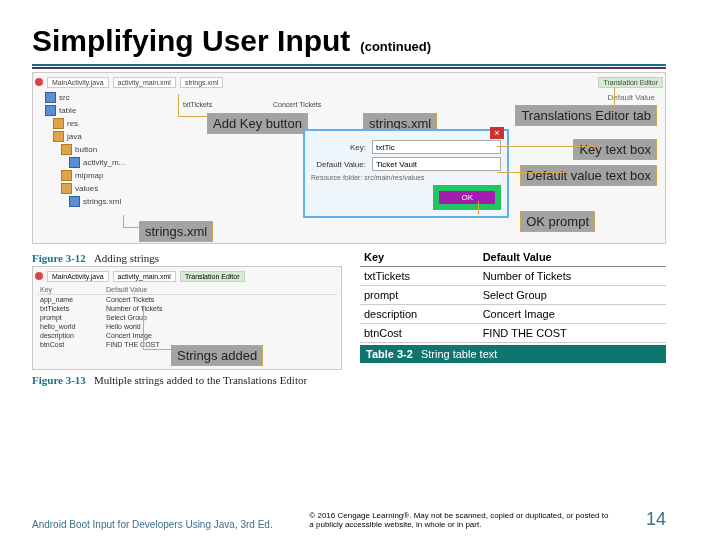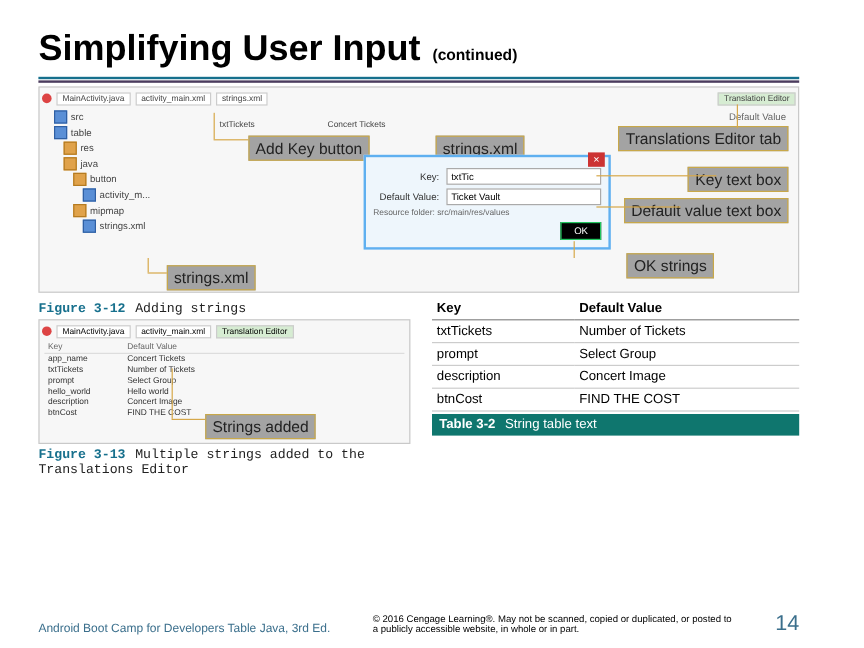--- a/index.html
+++ b/index.html
@@ -19,22 +19,22 @@
 .tabs-strip{position:absolute;left:2px;top:2px;right:2px;height:14px;display:flex;gap:4px;align-items:center}
 .tab-dot{width:8px;height:8px;border-radius:50%;background:#d44}
 .tab{font-size:7px;padding:1px 4px;border:1px solid #ccc;background:#fff}
 .tab.green{background:#d6ecd2}
 .right-label{position:absolute;border:1px solid #c8a84a;background:#a3a3a3;padding:2px 5px;font-size:13px;color:#222;white-space:nowrap}
 .conn{position:absolute;background:#d6a84a}
 .inner-box{position:absolute;border:2px solid #5fb0f0;background:#eef6fc;padding:6px;font-size:8px;color:#333}
 .inner-row{display:flex;align-items:center;gap:6px;margin:3px 0}
 .inner-row label{width:55px;text-align:right}
 .inner-row input{flex:1;border:1px solid #aaa;height:12px;font-size:8px;padding:0 3px}
-.ok-btn{background:#000000;color:#fff;border:1px solid #22c55e;padding:2px 10px;font-size:8px;float:right;margin-top:4px}
-.fig-label{font-family:Liberation Mono, monospace;font-size:11px;color:#17708d;margin:4px 0 2px 0}
+.ok-btn{background:#a21caf;color:#fff;border:6px solid #22c55e;padding:2px 22px;font-size:8px;float:right;margin-top:4px}
+.fig-label{font-family:Liberation Serif, serif;font-size:11px;color:#17708d;margin:4px 0 2px 0}
 .fig-label .fig{font-weight:bold;color:#17708d}
 .fig-label .desc{color:#222;font-weight:400;margin-left:8px}
 .lower{display:flex;gap:18px;margin-top:2px}
 .lower-left{flex:0 0 310px}
 .panel2{border:1px solid #c9c9c9;background:#f7f7f7;height:102px;font-size:8px;position:relative}
 .panel2 .tabs-strip{position:absolute;left:2px;top:2px;right:2px}
 .p2-grid{position:absolute;left:4px;top:18px;right:4px}
 .p2-head{display:flex;font-size:7px;color:#666;border-bottom:1px solid #ddd}
 .p2-head div{padding:1px 3px}
 .p2-row{display:flex;font-size:7px;color:#333}
@@ -98,20 +98,24 @@
           <span>button</span>
         </div>
       <div style="padding-left:32px">
           <span class="ico blue"></span>
           <span>activity_m...</span>
         </div>
       <div style="padding-left:24px">
           <span class="ico"></span>
           <span>mipmap</span>
         </div>
+      <div style="padding-left:24px">
+          <span class="ico"></span>
+          <span>values</span>
+        </div>
       <div style="padding-left:32px">
           <span class="ico blue"></span>
           <span>strings.xml</span>
         </div>
     </div>
 
     <div style="position:absolute;left:150px;top:28px;font-size:7px;color:#444">txtTickets</div>
     <div style="position:absolute;left:240px;top:28px;font-size:7px;color:#444">Concert Tickets</div>
 
     <div class="right-label" style="left:174px;top:40px">Add Key button</div>
@@ -134,21 +138,21 @@
           <input value="Ticket Vault" style="">
         </div>
       <div style="font-size:7px;color:#666">Resource folder:  src/main/res/values</div>
       <button class="ok-btn">OK</button>
     </div>
 
     <div class="right-label" style="right:8px;top:66px">Key text box</div>
     <div class="conn" style="left:464px;top:73px;width:100px;height:1px"></div>
     <div class="right-label" style="right:8px;top:92px">Default value text box</div>
     <div class="conn" style="left:464px;top:99px;width:70px;height:1px"></div>
-    <div class="right-label" style="right:70px;top:138px">OK strings</div>
+    <div class="right-label" style="right:70px;top:138px">OK prompt</div>
     <div class="conn" style="left:445px;top:128px;width:1px;height:14px"></div>
 
     <div class="right-label" style="left:106px;top:148px">strings.xml</div>
     <div class="conn" style="left:90px;top:142px;width:1px;height:12px"></div>
     <div class="conn" style="left:90px;top:154px;width:16px;height:1px"></div>
   </div>
 
   <div class="lower">
     <div class="lower-left">
       <div class="fig-label">
@@ -227,17 +231,17 @@
             </tr>
         </tbody>
       </table>
       <div class="tbl-foot">
         <span class="tn">Table 3-2</span><span class="td">String table text</span>
       </div>
     </div>
   </div>
 
   <div class="footer">
-    <span>Android Boot Camp for Developers Table Java, 3rd Ed.</span>
+    <span>Android Boot Input for Developers Using Java, 3rd Ed.</span>
     <span class="copy">© 2016 Cengage Learning®. May not be scanned, copied or duplicated, or posted to a publicly accessible website, in whole or in part.</span>
     <span class="pg">14</span>
   </div>
 </div>
 
 </body></html>

